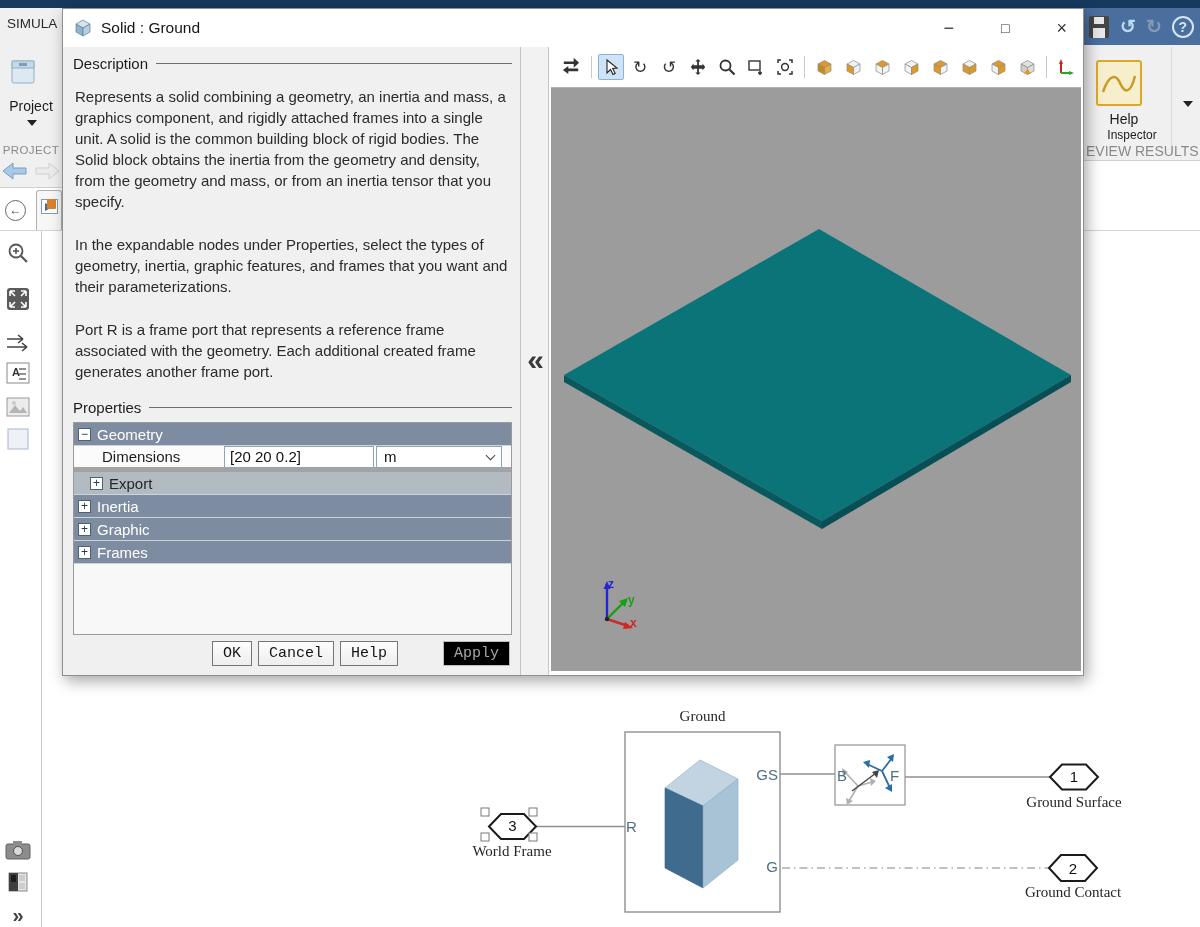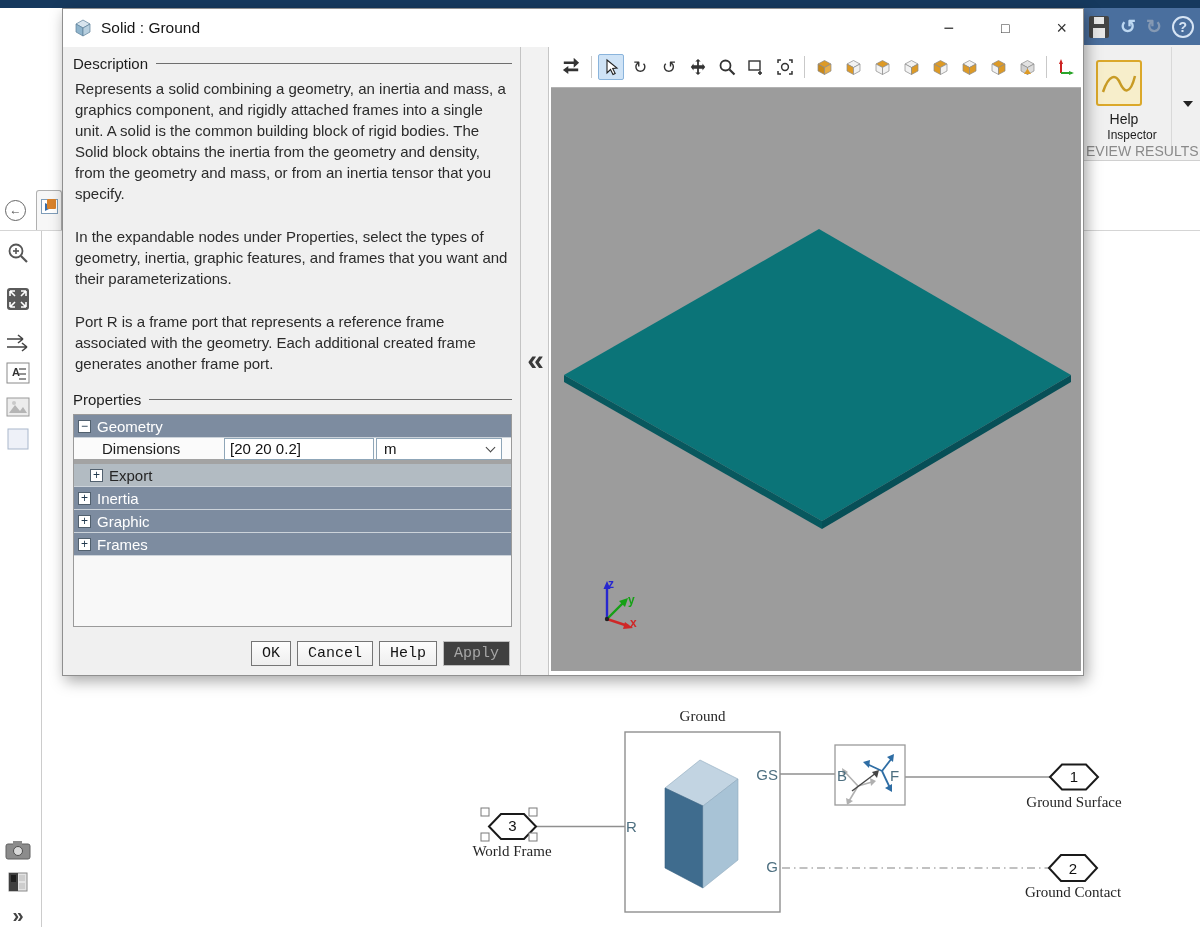--- a/index.html
+++ b/index.html
@@ -42,37 +42,37 @@
   .dlg { left:62px; top:8px; width:1022px; height:668px; background:#fff; border:1px solid #8f8f8f; box-shadow:3px 5px 14px rgba(0,0,0,.35); z-index:20; }
   .dlg-title { height:38px; display:flex; align-items:center; padding:0 16px 0 10px; }
   .dlg-title .ttl { font-size:15.5px; color:#141414; margin-left:8px; }
   .dlg-ctrl { margin-left:auto; display:flex; gap:47px; align-items:center; color:#333; }
   .dlg-ctrl span { cursor:default; }
   .ctrl-min { font-size:18px; } .ctrl-max { font-size:14px; } .ctrl-close { font-size:18px; }
   .dlg-body { position:absolute; top:38px; left:0; right:0; bottom:0; display:flex; }
   .pane-left { width:458px; background:#f0f0f0; position:relative; padding:8px 8px 0 10px; border-right:1px solid #c4c4c4; }
   .fieldset { display:flex; align-items:center; gap:8px; font-size:15px; color:#1c1c1c; }
   .fieldset .rule { flex:1; height:1px; background:#6e6e6e; }
-  .desc-text p { font-size:15px; line-height:21px; color:#2b2b2b; margin:6px 2px 0 2px; }
+  .desc-text p { font-size:15px; line-height:21px; color:#2b2b2b; margin:14px 2px 0 2px; }
   .desc-text p + p { margin-top:22px; }
   .props-fs { margin-top:17px; }
   .prop-table { margin-top:6px; border:1px solid #9a9a9a; background:#fff; }
   .prow { height:23px; display:flex; align-items:center; font-size:15px; }
   .phdr { background:#7d8ca0; color:#fff; border-bottom:1px solid #ccd3da; padding-left:4px; gap:6px; }
   .psub { background:#b2bbc2; color:#262626; border-bottom:1px solid #ccd3da; padding-left:16px; gap:6px; }
   .pdim { height:26px; background:#fbfbfb; border-bottom:5px solid #a3a3a3; }
   .pdim .plabel { width:150px; padding-left:28px; color:#1c1c1c; }
   .pdim input { width:150px; height:22px; border:1px solid #8fa6b8; font-family:"Liberation Sans",sans-serif; font-size:15px; padding:0 5px; color:#111; background:#fff; }
   .punit { width:126px; margin-left:2px; height:22px; border:1px solid #8fa6b8; background:#fff; display:flex; align-items:center; justify-content:space-between; padding:0 7px; color:#111; }
   .chev { width:7px; height:7px; border-left:1.6px solid #444; border-bottom:1.6px solid #444; transform:rotate(-45deg); margin-top:-3px; }
   .expander { width:13px; height:13px; background:#fff; border:1px solid #51606e; color:#223a4e; font-size:12px; line-height:11px; text-align:center; flex:none; }
   .pfill { height:70px; background:#f8f8f8; }
   .dlg-buttons { position:absolute; right:10px; bottom:9px; display:flex; gap:6px; }
   .btn { border:1px solid #757575; background:linear-gradient(#fdfdfd,#eeeeee); padding:3px 10px; font-family:Liberation Mono, monospace; font-size:15px; color:#141414; }
-  .btn.disabled { color:#a6a6a6; border-color:#bdbdbd; background:#404040; }
+  .btn.disabled { color:#a6a6a6; border-color:#bdbdbd; background:#000000;margin-left:39px; }
 
   .collapse-strip { width:28px; background:#f2f2f2; border-right:1px solid #c6c6c6; position:relative; }
   .collapse-btn { position:absolute; top:296px; left:0; width:100%; text-align:center; font-size:30px; font-weight:bold; color:#3a3a3a; letter-spacing:-2px; cursor:pointer; }
 
   .vp { flex:1; position:relative; background:#fff; }
   .vp-toolbar { height:40px; display:flex; align-items:center; gap:3px; padding-left:10px; }
   .vt-btn { width:26px; height:26px; display:flex; align-items:center; justify-content:center; border:1px solid transparent; border-radius:2px; color:#333; }
   .vt-btn.active { background:#cfe3f6; border-color:#8ab4dc; }
   .vt-glyph { font-size:17px; line-height:1; }
   .vt-sep { width:1px; height:22px; background:#c9c9c9; margin:0 3px; }
@@ -84,20 +84,41 @@
   .dg-port { position:absolute; font-size:15px; color:#4d6f80; }
   .dg-num { position:absolute; font-size:15px; color:#111; text-align:center; }
 </style>
 </head>
 <body>
 
 <div class="screen">
 
   <div class="abs top-strip"></div>
 
+  <div class="abs ribbon-left">
+    <div class="abs tab-label">SIMULA</div>
+    <div class="abs proj-icon">
+      <svg width="28" height="32" viewBox="0 0 28 32">
+        <rect x="3" y="5" width="22" height="22" rx="2" fill="#dce9f3" stroke="#8fb0c9"></rect>
+        <rect x="3" y="5" width="22" height="7" fill="#c3d8e8" stroke="#8fb0c9"></rect>
+        <rect x="10" y="7" width="8" height="3" fill="#7d9cb5"></rect>
+      </svg>
+    </div>
+    <div class="abs proj-label">Project</div>
+    <div class="abs proj-caret"></div>
+    <div class="abs proj-section">PROJECT</div>
+    <div class="abs nav-arrows">
+      <svg width="25" height="18" viewBox="0 0 25 18">
+        <path d="M24 6 H11 V1 L1 9 L11 17 V12 H24 Z" fill="#a9c9e8" stroke="#7f9cbd"></path>
+      </svg>
+      <svg width="25" height="18" viewBox="0 0 25 18">
+        <path d="M1 6 H14 V1 L24 9 L14 17 V12 H1 Z" fill="#ececec" stroke="#cfcfcf"></path>
+      </svg>
+    </div>
+  </div>
 
   <div class="abs addr-row"></div>
   <div class="abs up-circle">←</div>
   <div class="abs model-tab">
     <div class="model-tab-ic">
         <div class="model-lock"></div>
       </div>
   </div>
 
   <div class="abs mat-bar">

